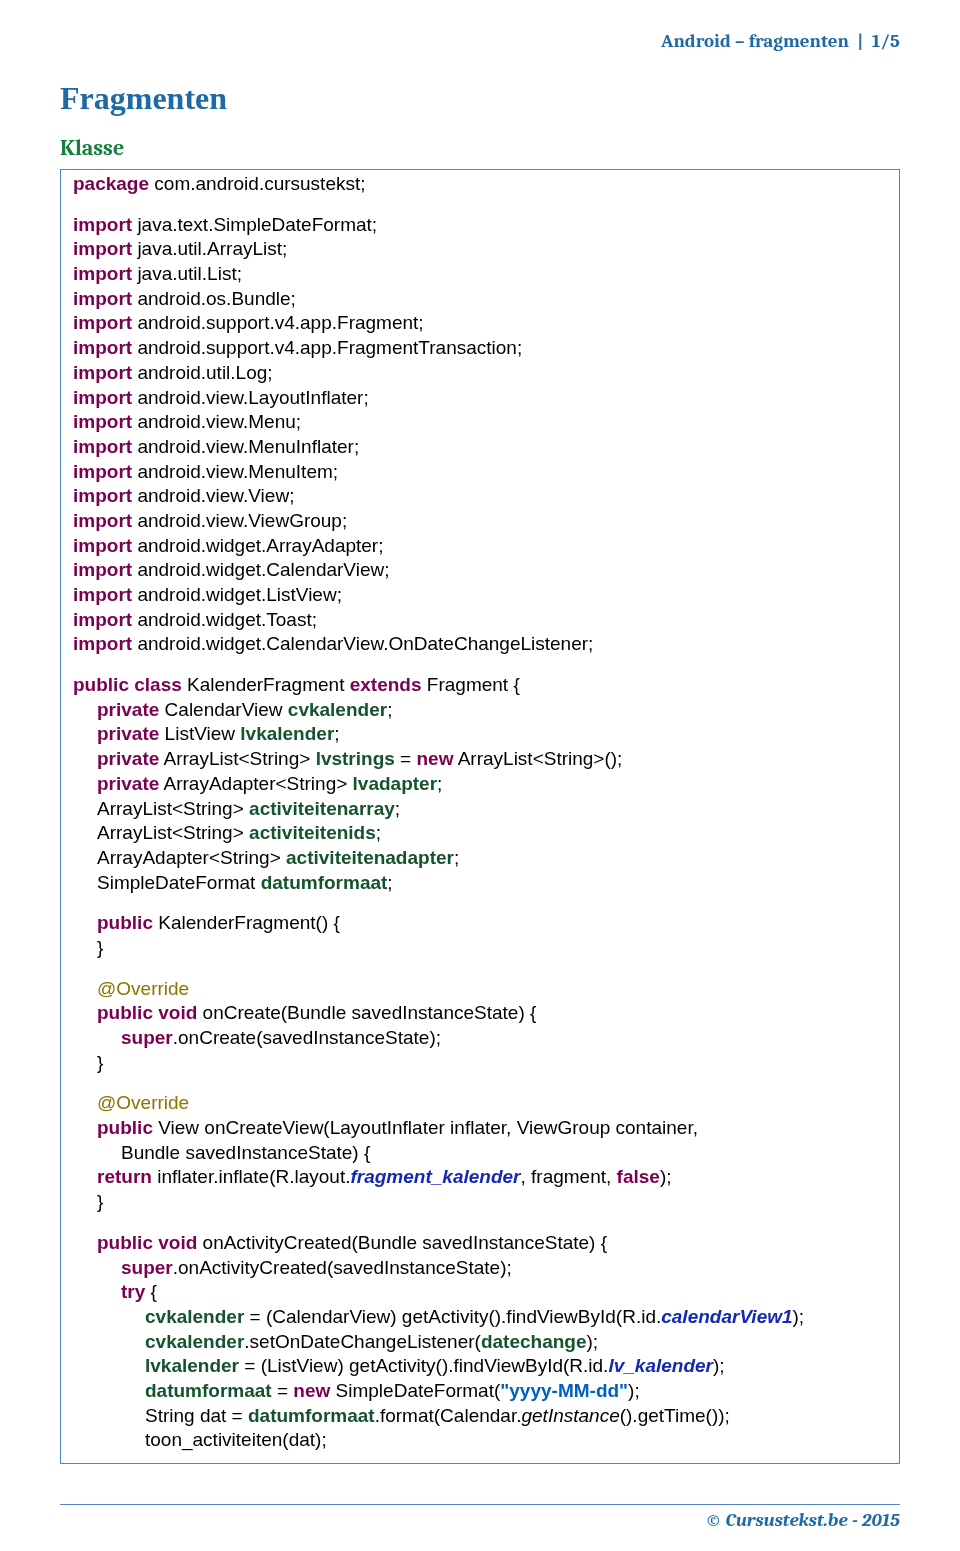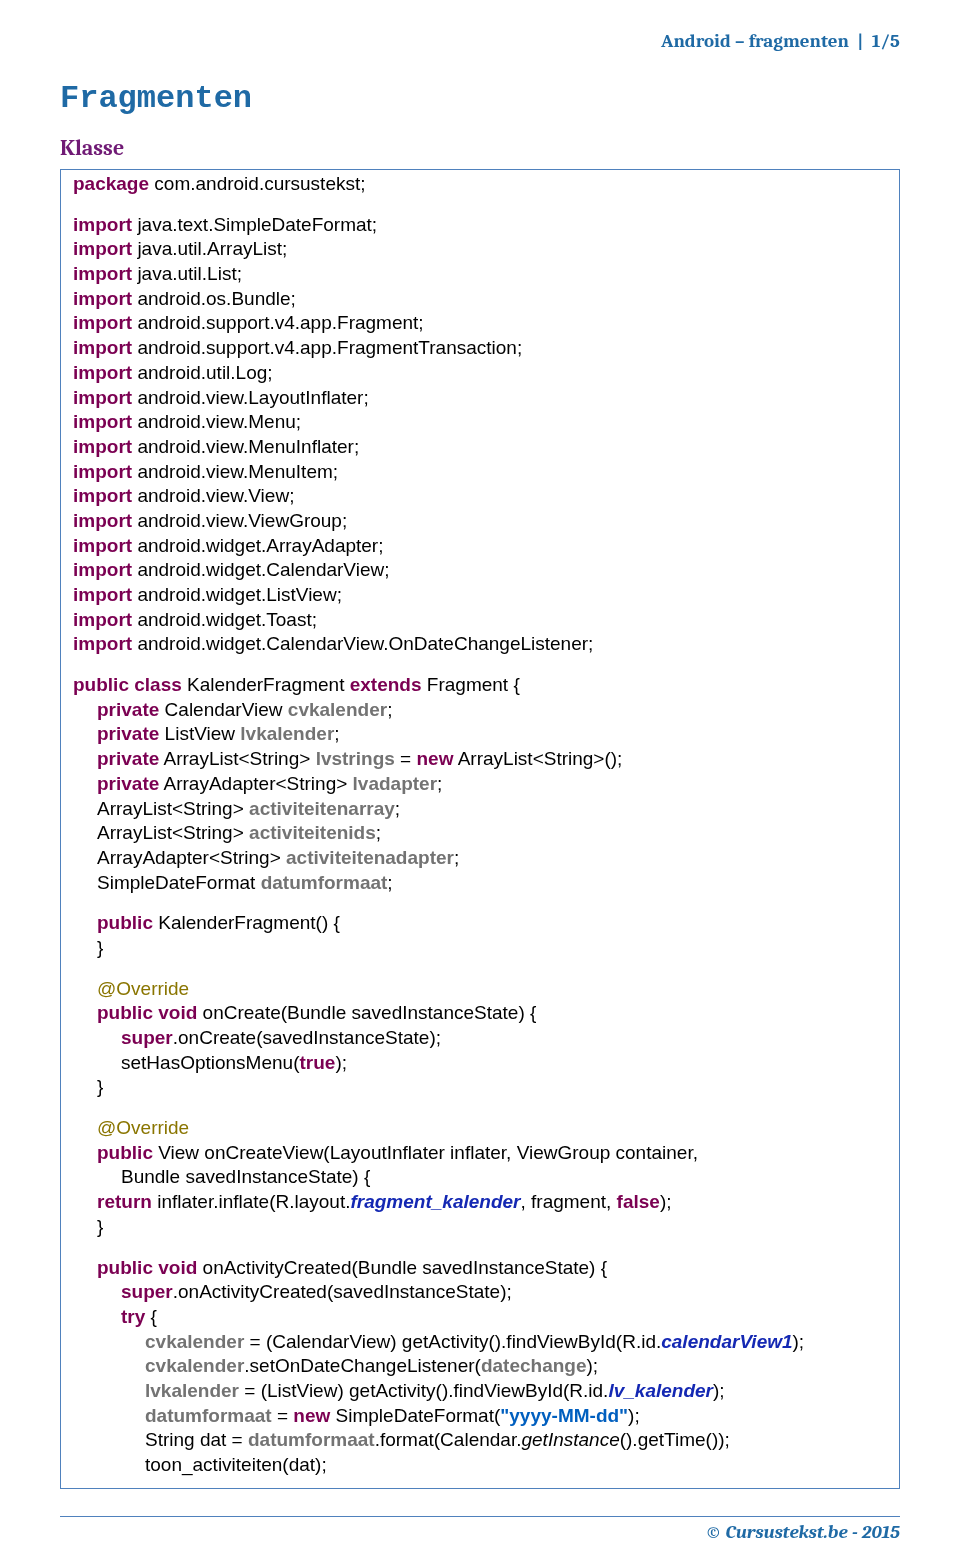--- a/index.html
+++ b/index.html
@@ -19,59 +19,59 @@
     text-align: right;
     color: #1f6aa5;
     font-family: Cambria, Georgia, serif;
     font-weight: bold;
     font-size: 19px;
   }
   .header-right .page-num {
     color: #1f6aa5;
   }
   h1.title {
-    font-family: Liberation Mono, monospace;
+    font-family: Liberation Serif, serif;
     color: #1f6aa5;
     font-weight: bold;
     font-size: 32px;
     margin: 28px 0 18px 0;
   }
   h2.subtitle {
     font-family: Cambria, Georgia, serif;
-    color: #701a75;
+    color: #15803d;
     font-weight: bold;
     font-size: 22px;
     margin: 0 0 8px 0;
   }
   .intro {
     font-size: 17px;
     color: #111;
     margin-bottom: 6px;
   }
   .codebox {
     border: 1px solid #4f81bd;
     padding: 2px 12px 10px 12px;
     font-family: Verdana, Geneva, sans-serif;
     font-size: 19px;
     line-height: 1.30;
   }
   .codebox .line { white-space: pre-wrap; }
   .kw { color: #7b0052; font-weight: bold; }
   .str { color: #005fbf; font-weight: bold; }
-  .fld { color: #737373; font-weight: bold; }
+  .fld { color: #14532d; font-weight: bold; }
   .fldi { color: #1428b3; font-weight: bold; font-style: italic; }
   .ann { color: #8a7500; }
   .it { font-style: italic; }
   .ind1 { padding-left: 24px; display: block; }
   .ind2 { padding-left: 48px; display: block; }
   .ind3 { padding-left: 72px; display: block; }
   .blank { height: 16px; }
   .footer {
     position: absolute;
-    bottom: 8px;
+    bottom: 20px;
     right: 60px;
     font-family: Cambria, Georgia, serif;
     font-weight: bold;
     font-style: italic;
     color: #1f6aa5;
     font-size: 19px;
     border-top: 1px solid #4f81bd;
     padding-top: 4px;
     width: calc(100% - 120px);
     text-align: right;
@@ -130,21 +130,20 @@
     <div class="blank"></div>
 
     <span class="line ind1"><span class="kw">public</span> <span>KalenderFragment() {</span></span>
     <span class="line ind1">}</span>
 
     <div class="blank"></div>
 
     <span class="line ind1"><span class="ann">@Override</span></span>
     <span class="line ind1"><span class="kw">public void</span> <span>onCreate(Bundle savedInstanceState) {</span></span>
     <span class="line ind2"><span class="kw">super</span><span>.onCreate(savedInstanceState);</span></span>
-    <span class="line ind2"><span>setHasOptionsMenu(</span><span class="kw">true</span>);</span>
     <span class="line ind1">}</span>
 
     <div class="blank"></div>
 
     <span class="line ind1"><span class="ann">@Override</span></span>
     <span class="line ind1"><span class="kw">public</span> <span>View onCreateView(LayoutInflater inflater, ViewGroup container,</span></span>
     <span class="line ind2"><span>Bundle savedInstanceState) {</span></span>
     <span class="line ind1"><span class="kw">return</span> <span>inflater.inflate(R.layout.</span><span class="fldi">fragment_kalender</span><span>, fragment,</span> <span class="kw">false</span>);</span>
     <span class="line ind1">}</span>
 

